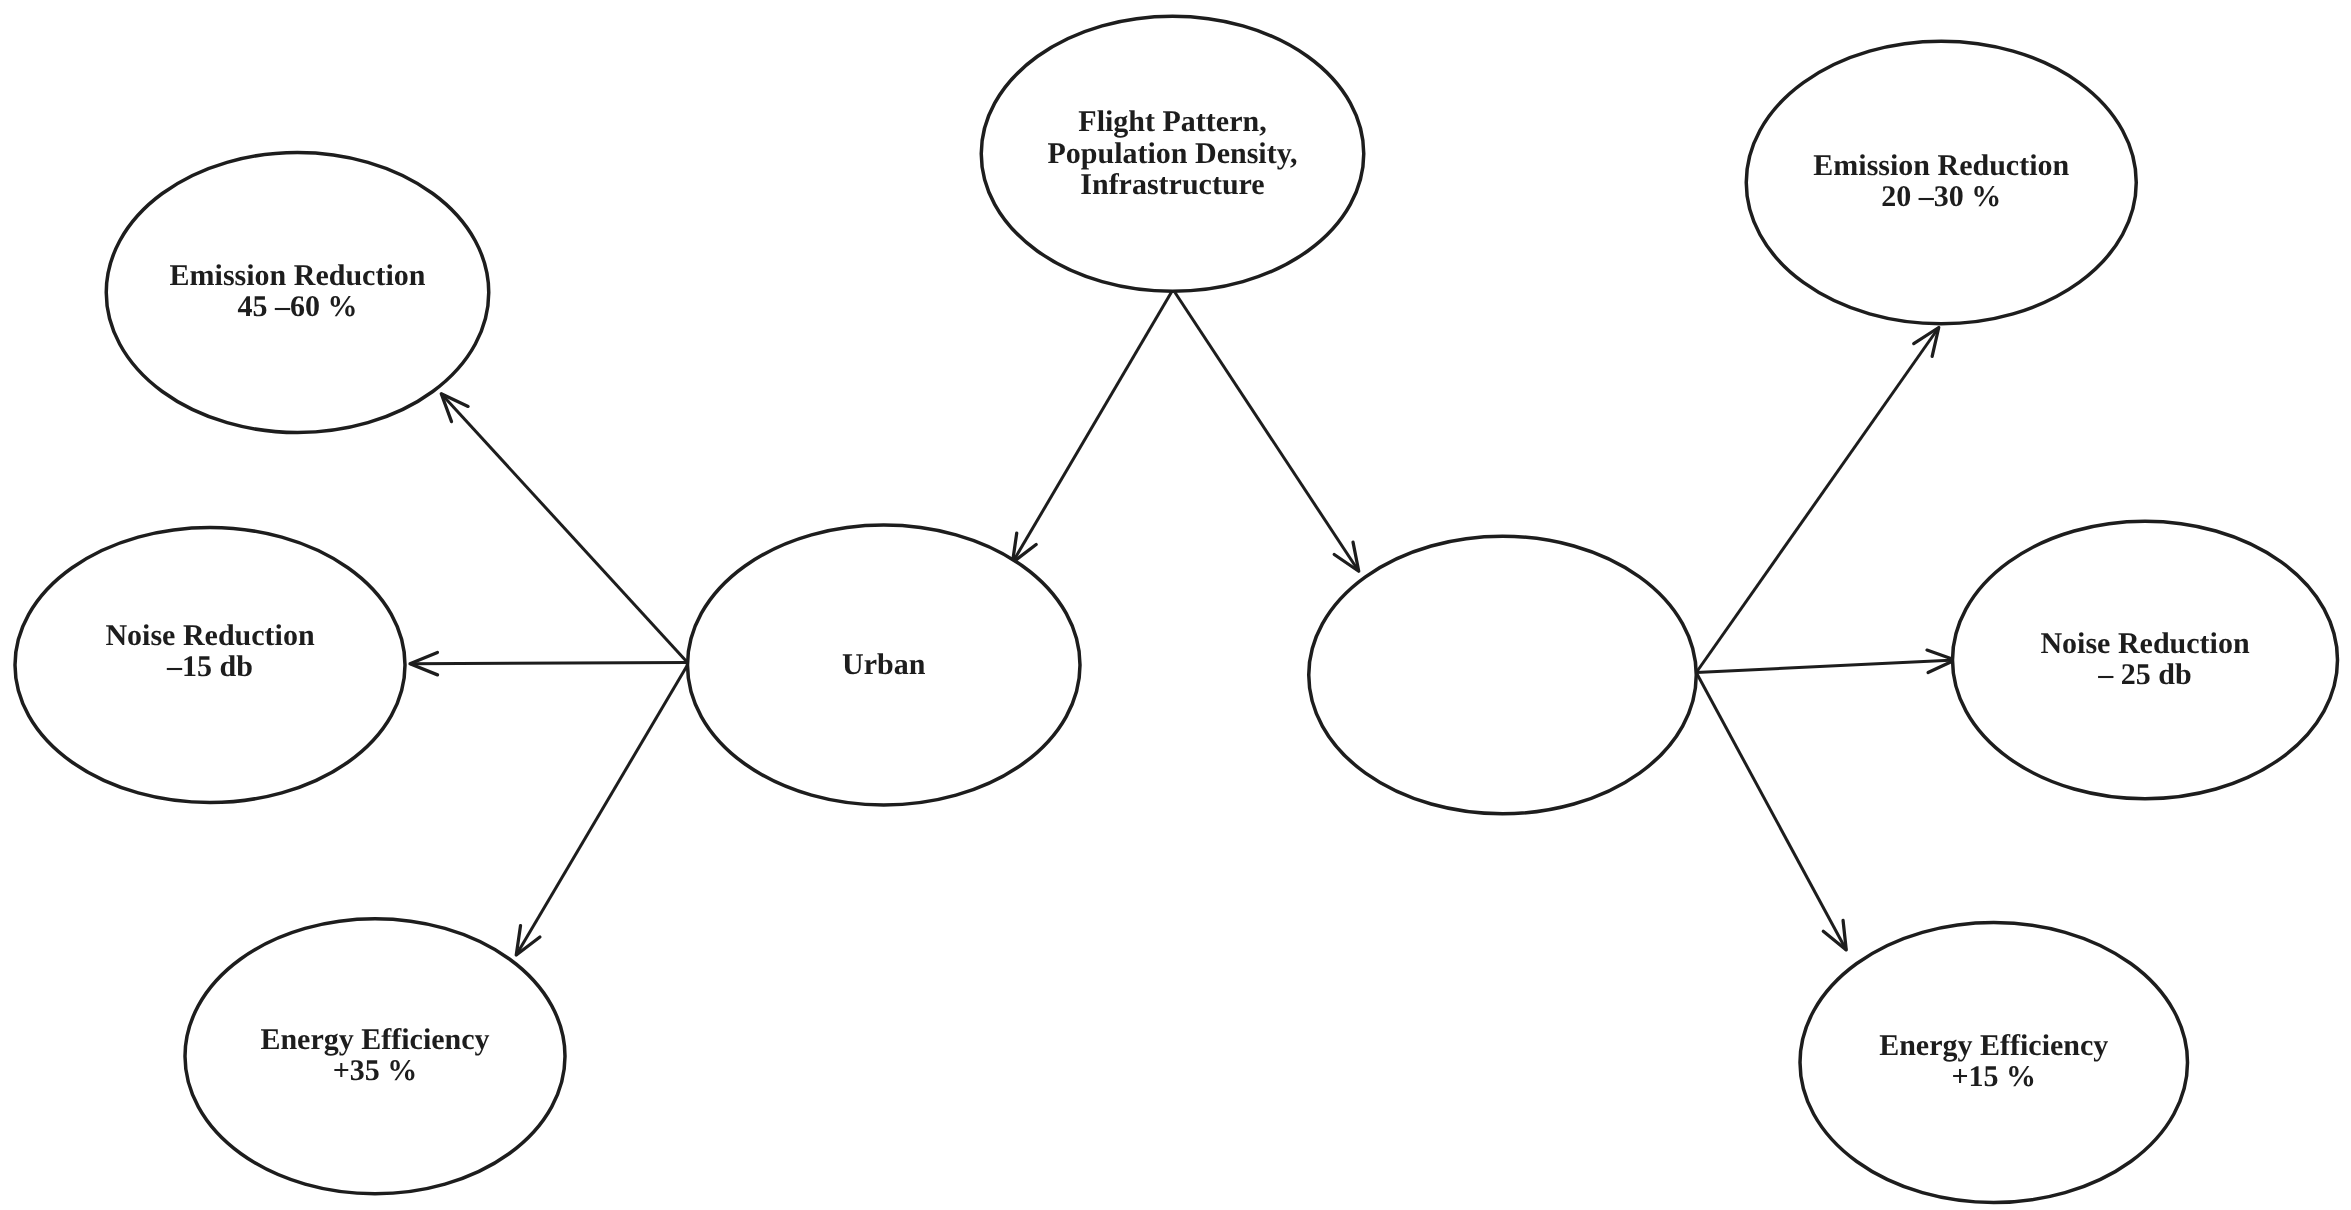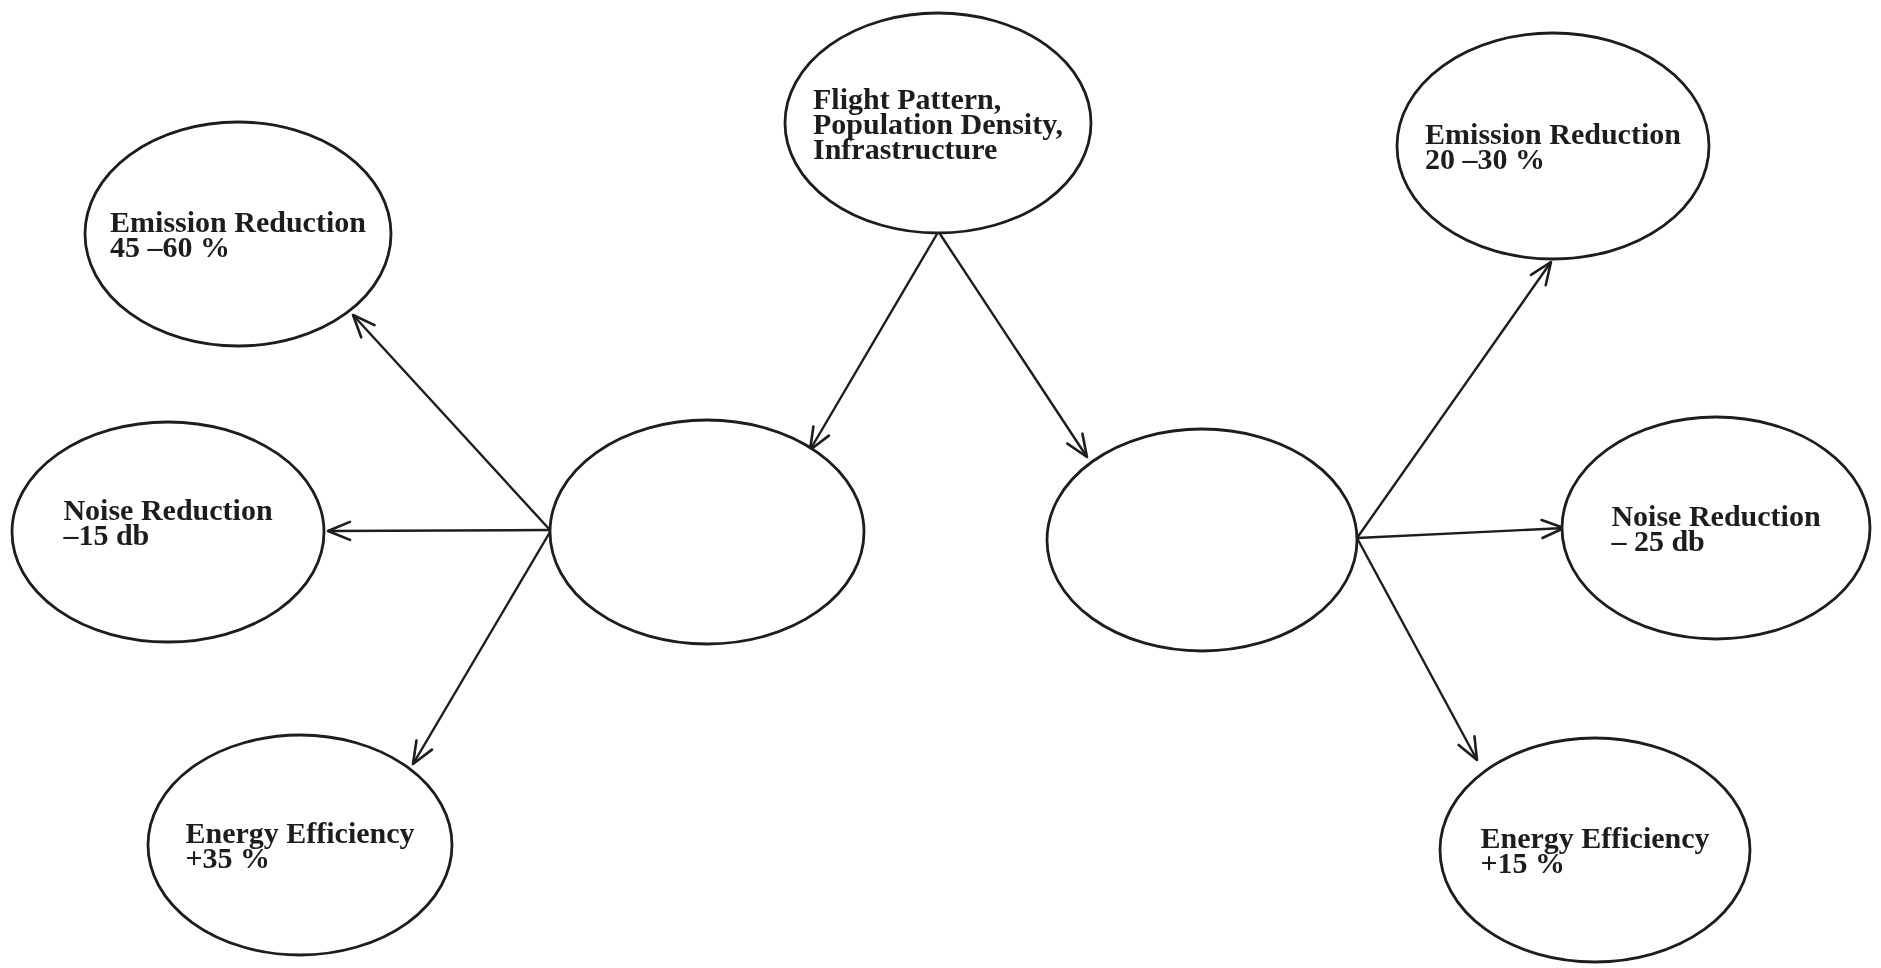--- a/index.html
+++ b/index.html
@@ -28,23 +28,24 @@
   .node-ellipse {
     stroke: #1d1d1d;
     stroke-width: 2.8;
     fill: #ffffff;
   }
   .label {
     position: absolute;
     display: flex;
     align-items: center;
     justify-content: center;
+    text-align: center;
     white-space: pre-line;
     font-weight: 700;
-    font-size: 30px;
+    font-size: 24px;
     line-height: 25px;
     color: #1d1d1d;
     pointer-events: none;
   }
 </style>
 </head>
 <body>
 
 <div class="canvas">
 
@@ -81,20 +82,21 @@
 
   <div class="label" style="left:788px;  top:63px;  width:300px; height:120px;">Flight Pattern,
 Population Density,
 Infrastructure</div>
   <div class="label" style="left:88px;   top:174px; width:300px; height:120px;">Emission Reduction
 45 –60 %</div>
   <div class="label" style="left:18px;   top:462px; width:300px; height:120px;">Noise Reduction
 –15 db</div>
   <div class="label" style="left:150px;  top:785px; width:300px; height:120px;">Energy Efficiency
 +35 %</div>
+  <div class="label" style="left:557px;  top:472px; width:300px; height:120px;">Urban</div>
   <div class="label" style="left:1403px; top:86px;  width:300px; height:120px;">Emission Reduction
 20 –30 %</div>
   <div class="label" style="left:1566px; top:468px; width:300px; height:120px;">Noise Reduction
 – 25 db</div>
   <div class="label" style="left:1445px; top:790px; width:300px; height:120px;">Energy Efficiency
 +15 %</div>
 
 </div>
 
 </body></html>

